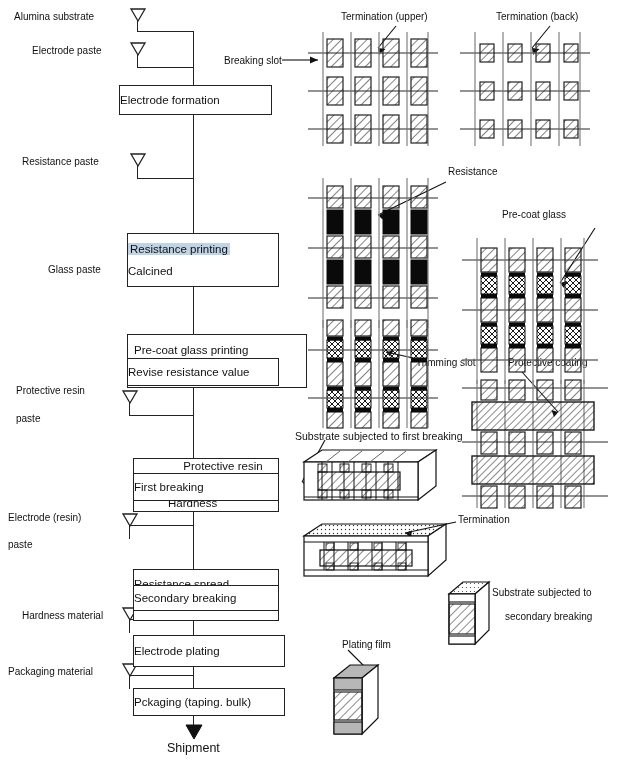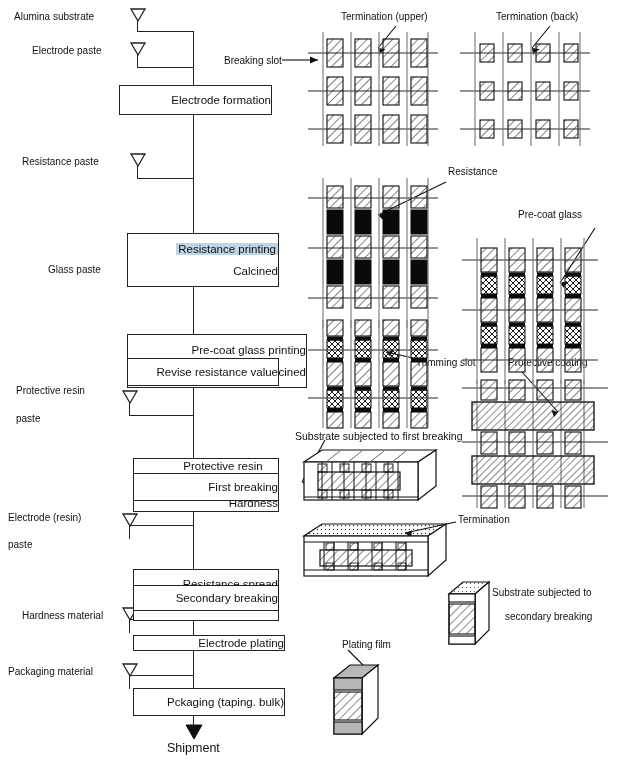--- a/index.html
+++ b/index.html
@@ -28,21 +28,21 @@
   .txt.tiny{font-size:10.5px;}
 
   
   .pbox{
     position:absolute;
     box-sizing:border-box;
     border:1.3px solid #222;
     background:#fff;
     display:flex;
     flex-direction:column;
-    align-items:flex-end;
+    align-items:flex-start;
     justify-content:center;
     font-size:11.5px;
     color:#111;
     text-align:center;
   }
   .pbox .l1{line-height:15px;}
   .pbox .l2{line-height:15px;margin-top:7px;}
   .pbox.two{justify-content:center;margin-top:44px;}
   .hl{
     background:#bfd4e4;
@@ -165,42 +165,42 @@
 
     <div class="pbox two" style="left:133px;top:525px;width:146px;height:52px;">
       <div class="l1">Resistance spread</div>
       <div class="l2">Hardness</div>
     </div>
 
     <div class="pbox" style="left:133px;top:585px;width:146px;height:26px;">
       <div class="l1">Secondary breaking</div>
     </div>
 
-    <div class="pbox" style="left:133px;top:635px;width:152px;height:16px;">
+    <div class="pbox" style="left:133px;top:635px;width:152px;height:32px;">
       <div class="l1">Electrode plating</div>
     </div>
 
     <div class="pbox" style="left:133px;top:688px;width:152px;height:28px;">
       <div class="l1">Pckaging (taping. bulk)</div>
     </div>
 
     <div class="vline" style="left:193px;top:716px;height:14px;"></div>
     <svg class="abs" style="left:185px;top:724px;" width="18" height="16" viewBox="0 0 18 16">
         <path d="M1 1 L17 1 L9 15 Z" fill="#111" stroke="#111" stroke-width="1"></path>
       </svg>
     <div class="txt" style="left:167px;top:742px;font-size:12.5px;">Shipment</div>
   </div>
 
   <div class="abs" style="left:300px;top:0;width:320px;height:763px;">
 
     <div class="txt" style="left:-76px;top:54px;">Breaking slot</div>
     <div class="txt" style="left:41px;top:10px;">Termination (upper)</div>
     <div class="txt" style="left:196px;top:10px;">Termination (back)</div>
     <div class="txt" style="left:148px;top:165px;">Resistance</div>
-    <div class="txt" style="left:218px;top:208px;">Pre-coat glass</div>
+    <div class="txt" style="left:202px;top:208px;">Pre-coat glass</div>
     <div class="txt" style="left:116px;top:356px;">Trimming slot</div>
     <div class="txt" style="left:208px;top:356px;">Protective coating</div>
     <div class="txt tiny" style="left:-5px;top:430px;">Substrate subjected to first breaking</div>
     <div class="txt" style="left:158px;top:513px;">Termination</div>
     <div class="txt" style="left:192px;top:586px;">Substrate subjected to</div>
     <div class="txt" style="left:205px;top:610px;">secondary breaking</div>
     <div class="txt" style="left:42px;top:638px;">Plating film</div>
 
     <svg class="abs" style="left:-80px;top:0;" width="400" height="763" viewBox="0 0 400 763">
       <g stroke="#111" stroke-width="1.1" fill="none">

